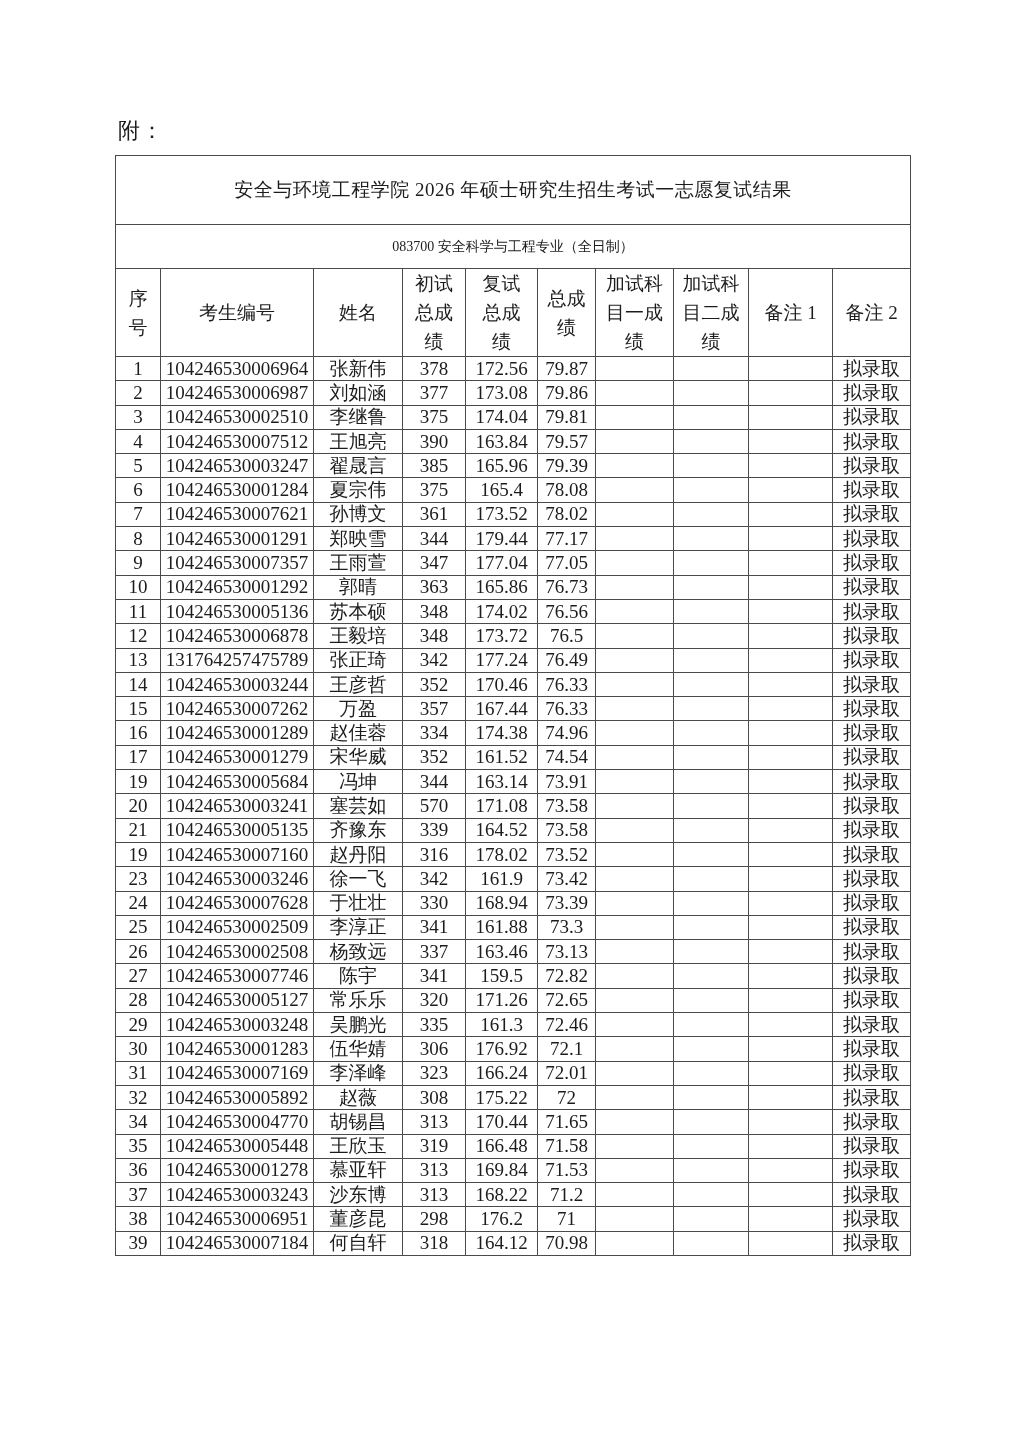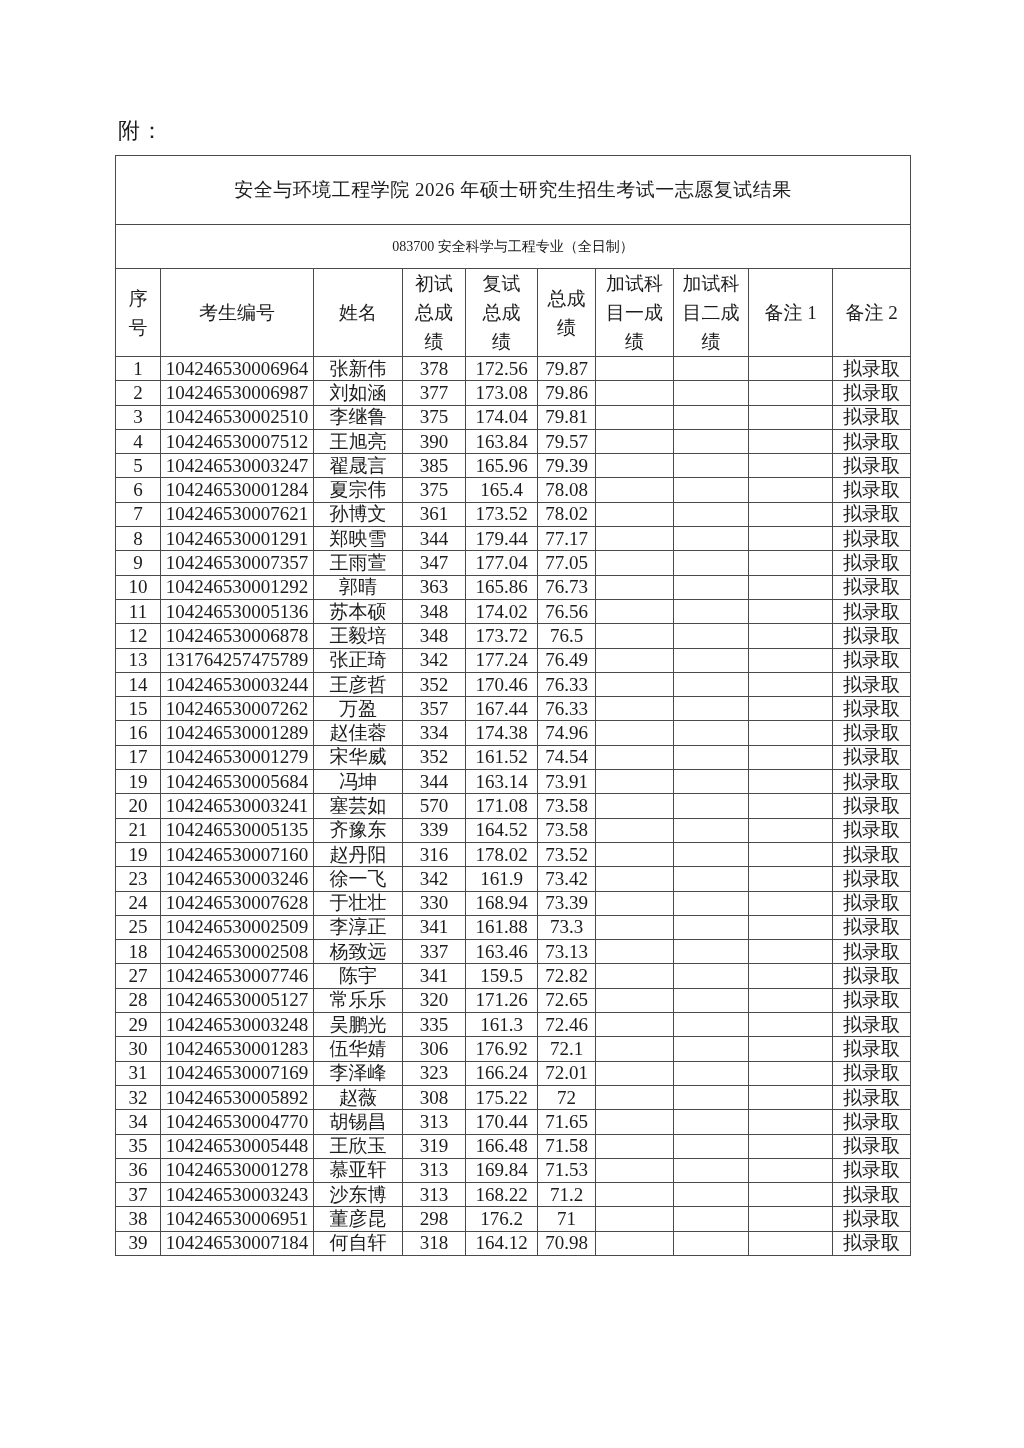--- a/index.html
+++ b/index.html
@@ -393,21 +393,21 @@
         <td>李淳正</td>
         <td>341</td>
         <td>161.88</td>
         <td>73.3</td>
         <td></td>
         <td></td>
         <td></td>
         <td>拟录取</td>
       </tr>
       <tr>
-        <td>18</td>
+        <td>26</td>
         <td>104246530002508</td>
         <td>杨致远</td>
         <td>337</td>
         <td>163.46</td>
         <td>73.13</td>
         <td></td>
         <td></td>
         <td></td>
         <td>拟录取</td>
       </tr>

